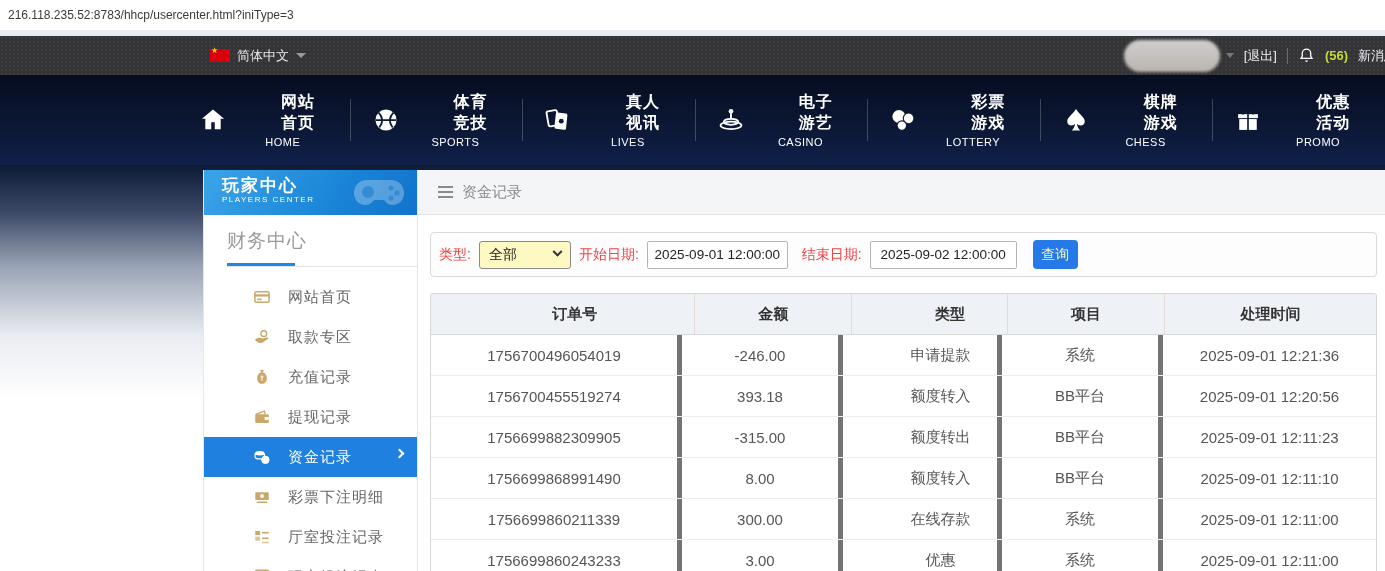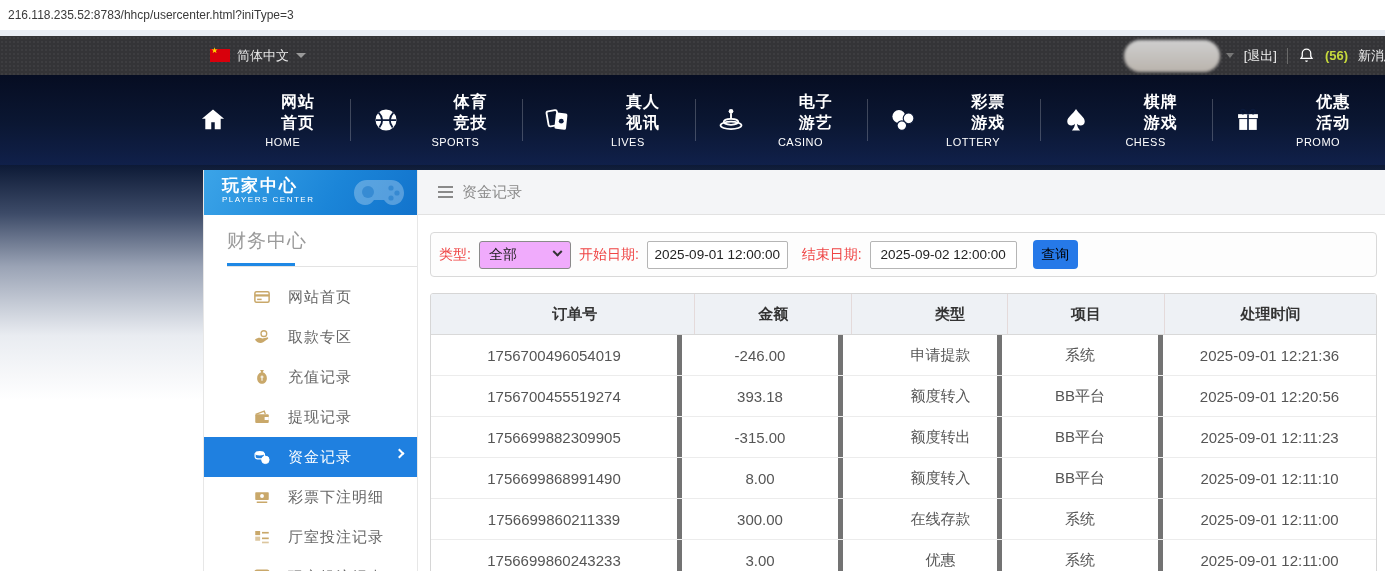--- a/index.html
+++ b/index.html
@@ -70,25 +70,25 @@
   .sb-label { font-size:15px; color:#666; letter-spacing:1px; }
   .sb-item.active { background:#1f80e0; }
   .sb-item.active .sb-label { color:#fff; }
   .sb-item.active .sb-icon { color:#fff; }
   .sb-chevron { display:none; position:absolute; right:14px; top:13px; width:7px; height:7px; border-right:2px solid #fff; border-top:2px solid #fff; transform:rotate(45deg); }
   .sb-item.active .sb-chevron { display:block; }
 
   
   .filter-box { position:absolute; left:430px; top:67px; width:947px; height:45px; background:#fdfdfd; border:1px solid #d9d9d9; border-radius:4px; display:flex; align-items:center; padding-left:8px; gap:8px; }
   .f-label { font-size:14px; color:#ef4444; }
-  .f-select { width:92px; height:28px; border:1px solid #8a8a8a; border-radius:3px; background:#f0abfc; display:flex; align-items:center; justify-content:space-between; padding:0 9px; cursor:pointer; }
+  .f-select { width:92px; height:28px; border:1px solid #8a8a8a; border-radius:3px; background:#fef9c3; display:flex; align-items:center; justify-content:space-between; padding:0 9px; cursor:pointer; }
   .f-select-val { font-size:14px; color:#222; }
   .sel-chevron { width:7px; height:7px; border-right:2px solid #333; border-bottom:2px solid #333; transform:rotate(45deg) translate(-2px,-2px); }
   .f-input { width:141px; height:28px; border:1px solid #b5b5b5; border-radius:2px; font-size:13.5px; color:#222; text-align:center; font-family:"Liberation Sans","DejaVu Sans",sans-serif; }
-  .search-btn { margin-left:8px; width:45px; height:29px; background:#2679e8; color:#000000; border:none; border-radius:4px; font-size:14px; cursor:pointer; font-family:inherit; }
+  .search-btn { margin-left:8px; width:45px; height:29px; background:#2679e8; color:#fef9c3; border:none; border-radius:4px; font-size:14px; cursor:pointer; font-family:inherit; }
 
   
   .tablebox { position:absolute; left:430px; top:128px; width:947px; border:1px solid #d6d6d6; border-radius:3px 3px 0 0; background:#fff; overflow:hidden; }
   .tr { display:flex; }
   .tr.head { background:#eef1f5; border-bottom:1px solid #d9d9d9; }
   .tr.body-row { border-bottom:1px solid #ececec; }
   .td { height:40px; display:flex; align-items:center; justify-content:center; font-size:15px; color:#555; border-left:5px solid #737373; }
   .td:first-child { border-left:none; }
   .tr.head .td { font-weight:bold; color:#333; border-left:1px solid #e4dada; }
   .tr.head .td:first-child { border-left:none;margin-left:24px; }

